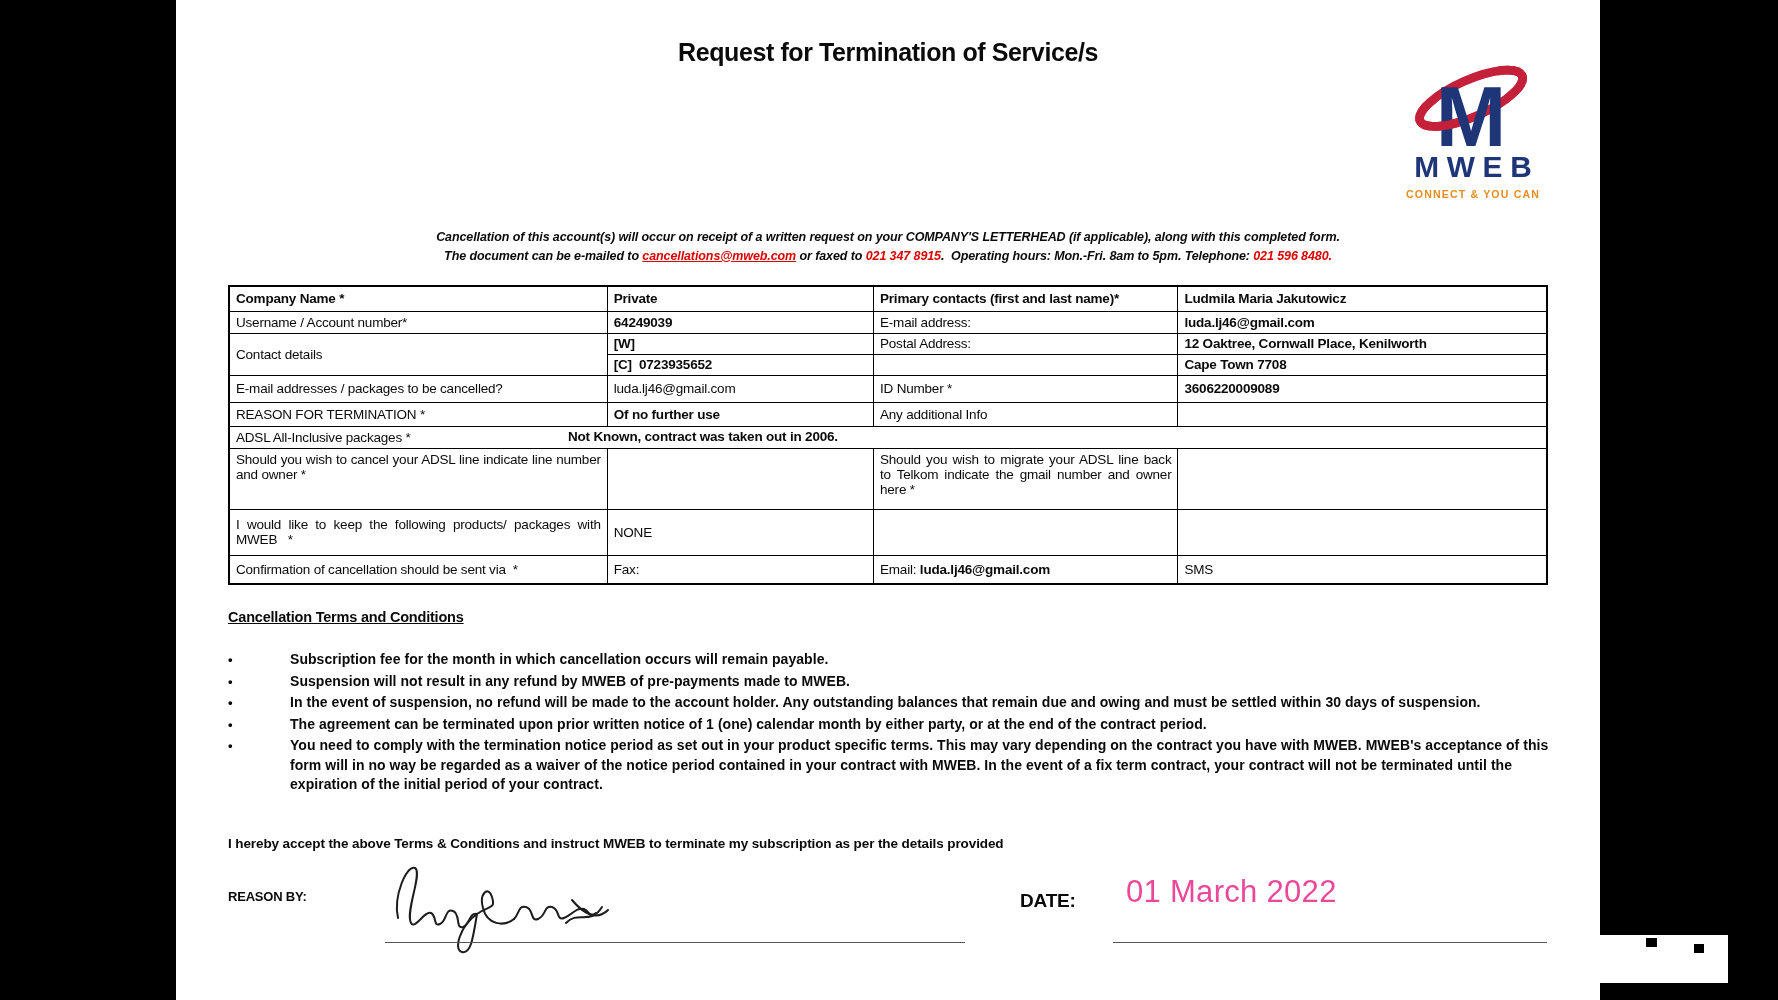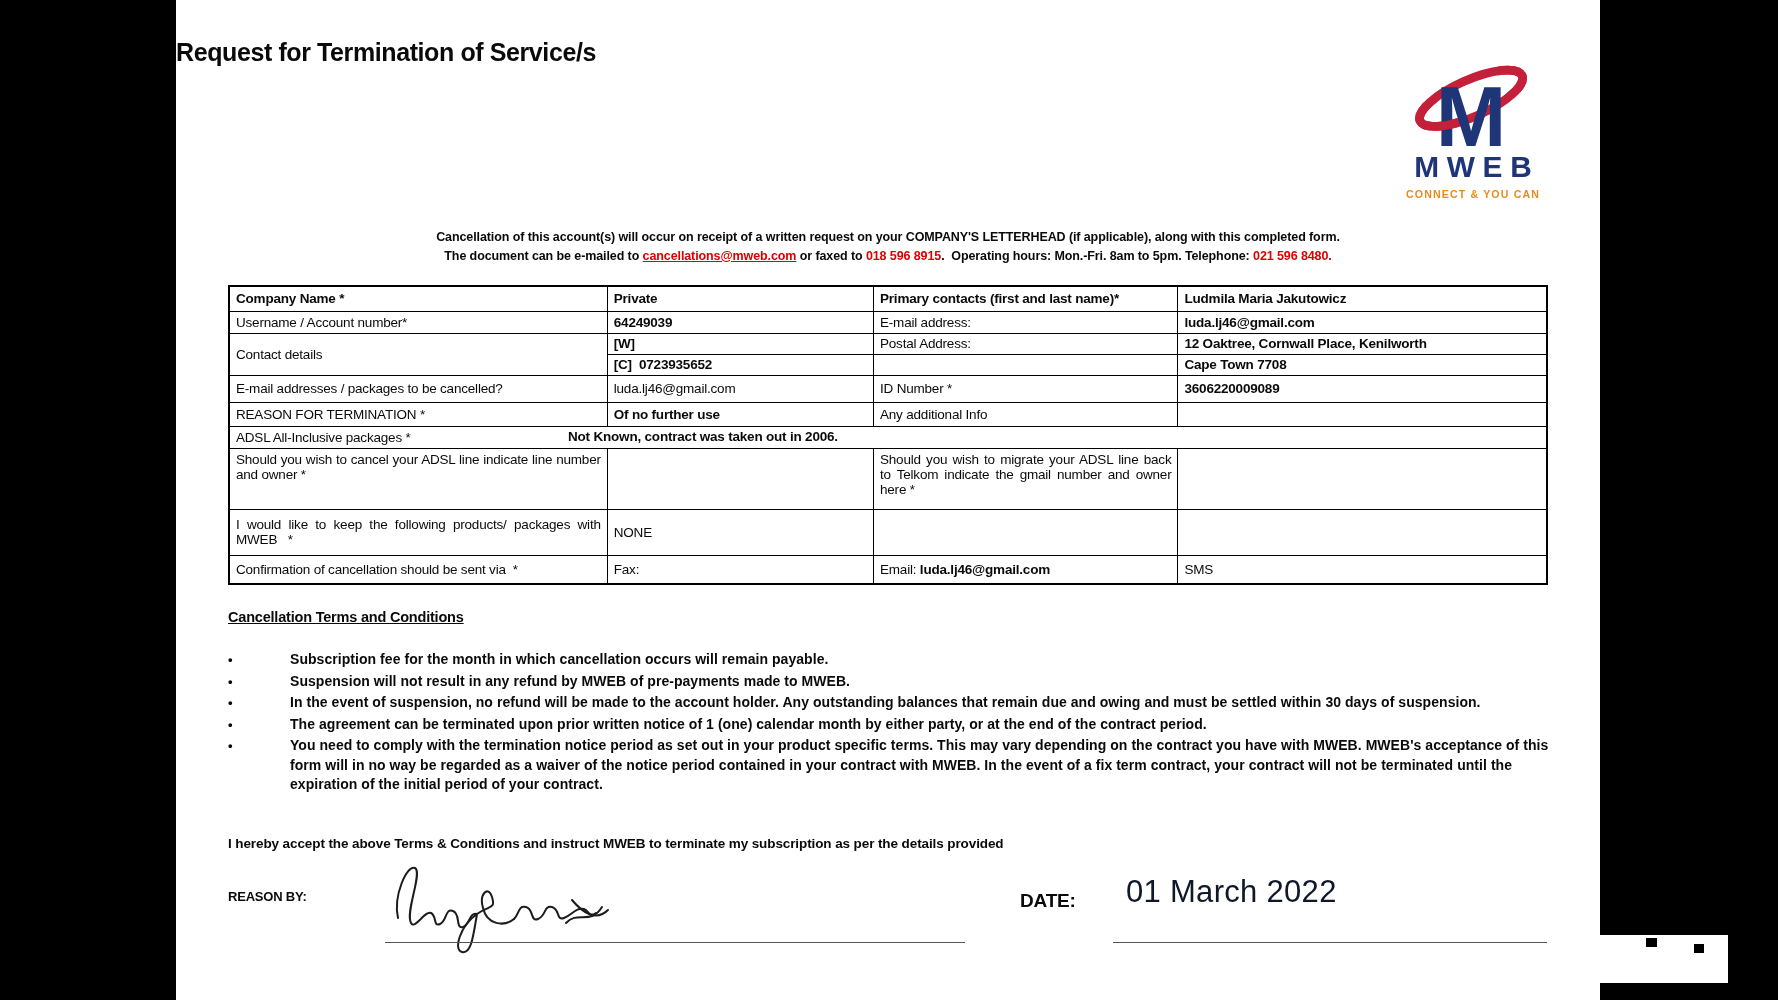--- a/index.html
+++ b/index.html
@@ -9,27 +9,27 @@
     font-family:"Liberation Sans", sans-serif;
     color:#0a0a0a;
     -webkit-font-smoothing:antialiased;
   }
   .doc{position:absolute;left:176px;top:0;width:1424px;height:1000px;background:#ffffff;}
   .overlay-box{position:absolute;left:1600px;top:935px;width:128px;height:48px;background:#ffffff;}
   .speck{position:absolute;background:#000;}
   .speck1{left:1646px;top:938px;width:11px;height:9px;}
   .speck2{left:1694px;top:944px;width:10px;height:9px;}
 
-  .title{position:absolute;top:38px;left:0;width:100%;text-align:left;
+  .title{position:absolute;top:38px;left:0;width:100%;text-align:center;
     font-size:25px;font-weight:bold;letter-spacing:-0.4px;}
 
   .logo{position:absolute;top:56px;right:50px;width:154px;height:150px;}
 
   .intro{position:absolute;top:228px;left:0;width:100%;text-align:center;
-    font-size:12.5px;font-weight:bold;line-height:18.5px;letter-spacing:-0.1px;}
+    font-size:12.5px;font-weight:bold;line-height:18.5px;letter-spacing:-0.1px;font-style:italic;}
   .red{color:#dd0000;text-align:right;}
   .u{text-decoration:underline;}
 
   .ftable{position:absolute;left:52px;top:285px;width:1320px;
     border-collapse:collapse;table-layout:fixed;
     font-size:13.5px;letter-spacing:-0.2px;border:2px solid #000;}
   .ftable td{border:1px solid #000;padding:1px 6px;vertical-align:middle;overflow:hidden;margin-left:13px;}
   .b{font-weight:bold;}
   .nw{white-space:nowrap;}
   .topv{vertical-align:top !important;padding-top:3px !important;}
@@ -44,21 +44,21 @@
     margin-bottom:2px;letter-spacing:0.05px;}
   .bullet .dot{width:62px;flex:none;font-size:13px;}
   .bullet .btxt{flex:1;}
 
   .acceptance{position:absolute;left:52px;top:836px;font-size:13.5px;font-weight:bold;letter-spacing:-0.1px;}
 
   .signedby{position:absolute;left:52px;top:889px;font-size:13px;font-weight:bold;letter-spacing:-0.2px;}
   .sig-svg{position:absolute;left:200px;top:850px;}
   .sig-line{position:absolute;left:209px;top:942px;width:580px;border-top:1.5px solid #555;}
   .date-label{position:absolute;left:844px;top:890px;font-size:19px;font-weight:bold;letter-spacing:-0.2px;}
-  .date-value{position:absolute;left:950px;top:874px;font-size:31px;color:#0f172a;letter-spacing:0.3px;}
+  .date-value{position:absolute;left:950px;top:874px;font-size:31px;color:#ec4899;letter-spacing:0.3px;}
   .date-line{position:absolute;left:937px;top:942px;width:434px;border-top:1.5px solid #555;}
 </style>
 </head>
 <body>
 
 <div class="doc">
 
   <div class="title">Request for Termination of Service/s</div>
 
   <svg class="logo" viewBox="0 0 160 152" xmlns="http://www.w3.org/2000/svg">
@@ -77,21 +77,21 @@
     </g>
     <text x="84" y="124" text-anchor="middle" font-family="Liberation Sans, sans-serif" font-size="31" font-weight="bold" letter-spacing="8" fill="#1e3577">MWEB</text>
     <text x="80" y="146" text-anchor="middle" font-family="Liberation Sans, sans-serif" font-size="11" font-weight="bold" letter-spacing="1.2" fill="#e78c1e">CONNECT &amp; YOU CAN</text>
   </svg>
 
   <div class="intro">
     <div>
       <span>Cancellation of this account(s) will occur on receipt of a written request on your COMPANY'S LETTERHEAD (if applicable), along with this completed form.</span>
     </div>
     <div>
-      <span>The document can be e-mailed to </span><span class="red u">cancellations@mweb.com</span><span> or faxed to </span><span class="red">018 596 8915</span><span>.&nbsp; Operating hours: Mon.-Fri. 8am to 5pm. Telephone: </span><span class="red">021 596 8480.</span>
+      <span>The document can be e-mailed to </span><span class="red u">cancellations@mweb.com</span><span> or faxed to </span><span class="red">021 347 8915</span><span>.&nbsp; Operating hours: Mon.-Fri. 8am to 5pm. Telephone: </span><span class="red">021 596 8480.</span>
     </div>
   </div>
 
   <table class="ftable">
     <colgroup>
       <col style="width:28.7%">
         <col style="width:20.2%">
         <col style="width:23.1%">
         <col style="width:28%">
     </colgroup>

